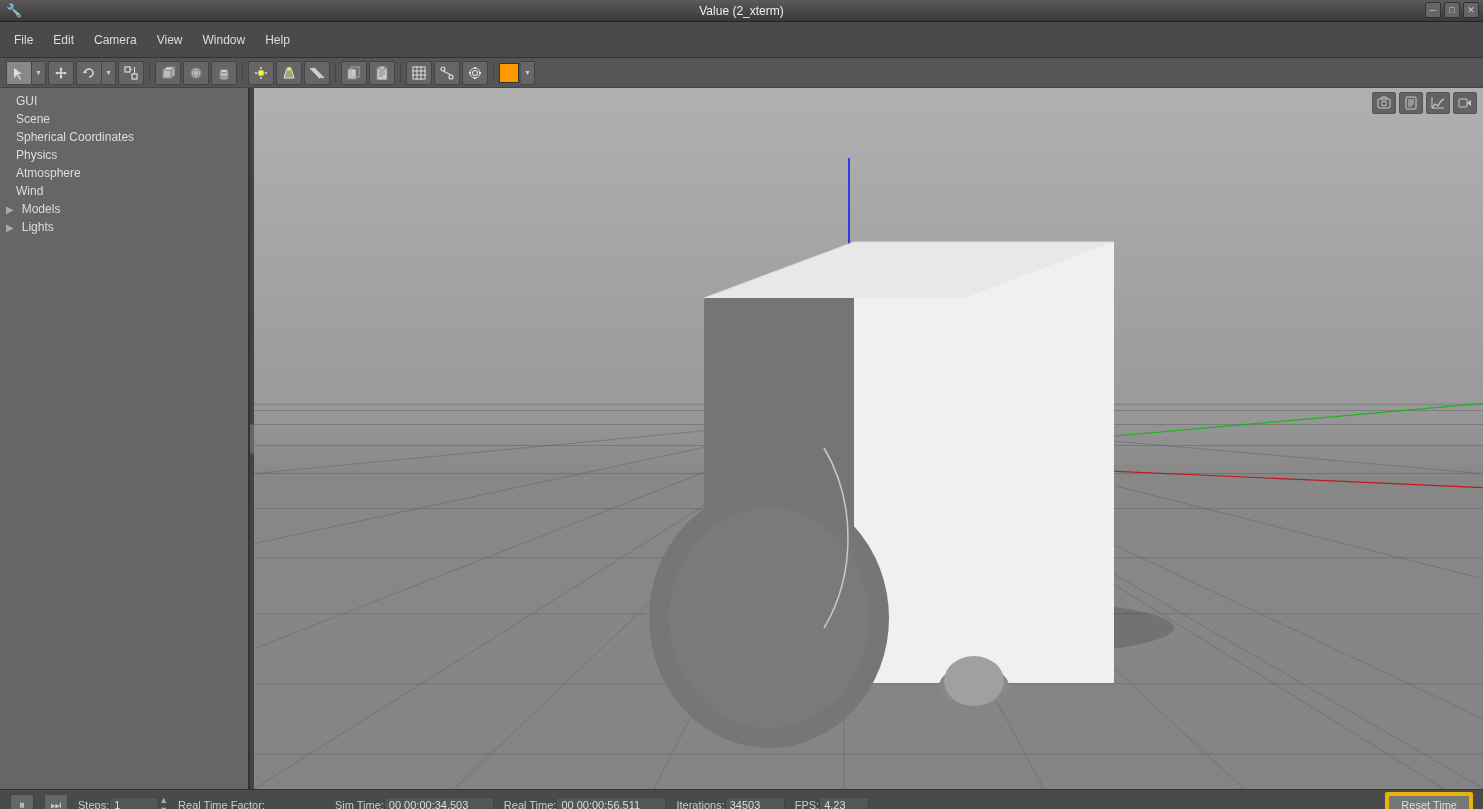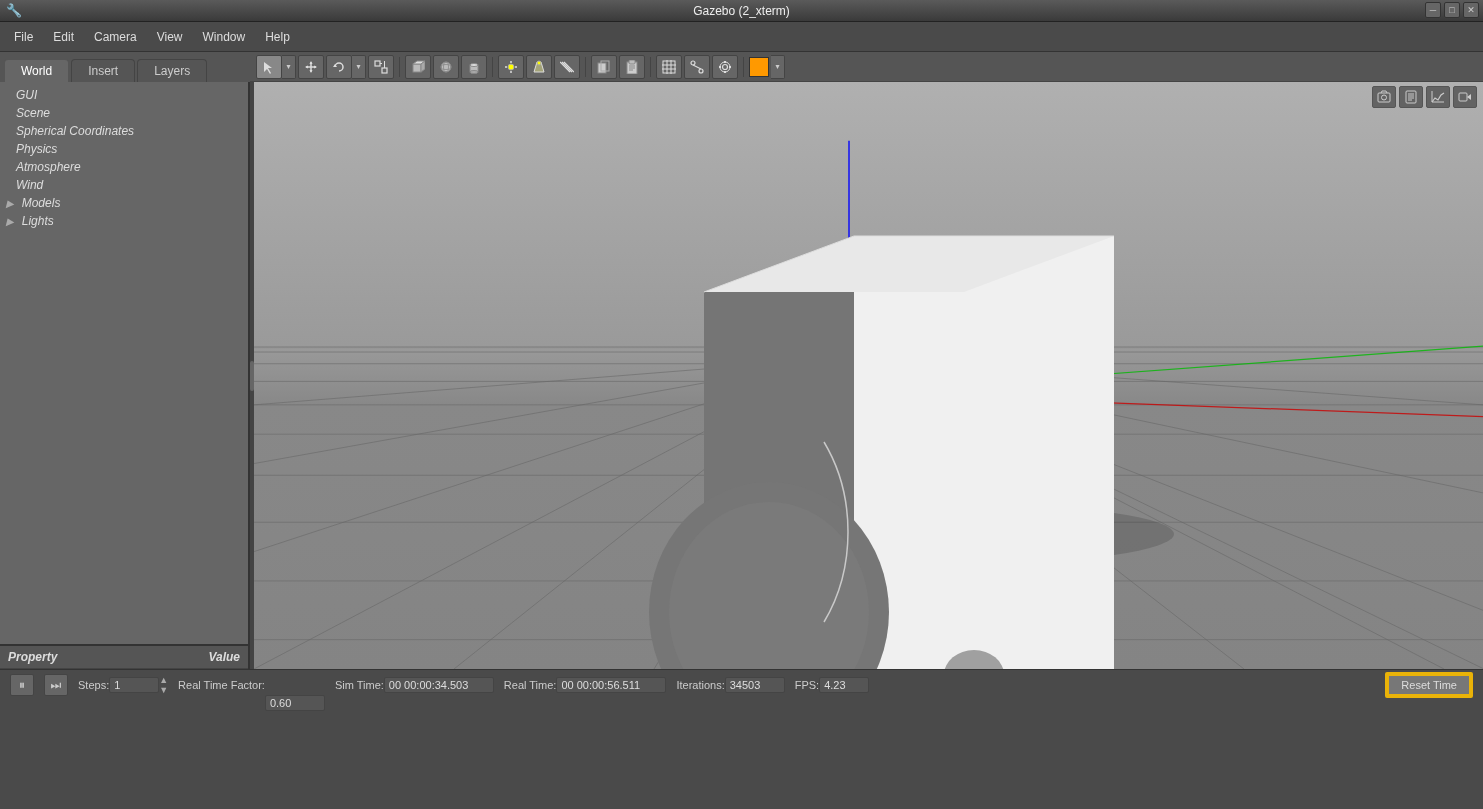--- a/index.html
+++ b/index.html
@@ -17,21 +17,21 @@
     }
     .win-btn {
       width: 16px; height: 16px; border-radius: 2px; border: 1px solid #333;
       background: #666; cursor: pointer; display: flex; align-items: center; justify-content: center;
       font-size: 9px; color: #ccc;
     }
     #titlebar .win-icon { position: absolute; left: 6px; top: 3px; font-size: 13px; }
 
     
     #menubar {
-      width: 100%; height: 30px; background: #4a4a4a;
+      width: 100%; height: 36px; background: #4a4a4a;
       display: flex; align-items: center; padding: 0 4px;
       border-bottom: 1px solid #333;
     }
     .menu-item {
       padding: 3px 10px; cursor: pointer; color: #ddd; font-size: 12px;
       border-radius: 2px;
     }
 
     
     #tabbar {
@@ -157,43 +157,38 @@
     #vresize::after {
       content: ''; position: absolute; top: 50%; left: 0; width: 4px; height: 30px;
       transform: translateY(-50%); background: #666; border-radius: 2px;
     }
   </style>
 </head>
 <body>
 
 <div id="titlebar">
   <span class="win-icon">🔧</span>
-  <span>Gazebo (2_xterm)</span>
+  <span>Value (2_xterm)</span>
   <div class="win-controls">
     <div class="win-btn">─</div>
     <div class="win-btn">□</div>
     <div class="win-btn">✕</div>
   </div>
 </div>
 
 <div id="menubar">
     <div class="menu-item">File</div>
     <div class="menu-item">Edit</div>
     <div class="menu-item">Camera</div>
     <div class="menu-item">View</div>
     <div class="menu-item">Window</div>
     <div class="menu-item">Help</div>
   </div>
 
 <div id="topbar">
-  <div id="tabbar">
-    <div class="tab active">World</div>
-    <div class="tab">Insert</div>
-    <div class="tab">Layers</div>
-  </div>
   <div id="toolbar">
 
     <div class="tool-group">
       <div class="tool-btn active" title="Select">
         <svg width="14" height="14" viewBox="0 0 14 14">
             <path d="M2 2 L2 12 L5 9 L8 14 L9 13 L6 8 L10 8 Z" fill="#ddd"></path>
           </svg>
       </div>
       <div class="tool-dropdown">▾</div>
     </div>
@@ -321,21 +316,21 @@
       </svg>
     </div>
 
     <div class="tool-separator"></div>
 
     <div class="color-box"></div>
     <div class="tool-dropdown">▾</div>
   </div>
 </div>
 
-<div id="content" style="height: 587px; font-style: italic;">
+<div id="content" style="height: 701px;">
 
   <div id="leftpanel">
     <div id="world-tree">
       <div class="tree-item">
         <span>GUI</span>
       </div>
       <div class="tree-item">
         <span>Scene</span>
       </div>
       <div class="tree-item">
@@ -350,26 +345,20 @@
       <div class="tree-item">
         <span>Wind</span>
       </div>
       <div class="tree-item has-arrow">
         <span class="tree-arrow">▶</span>
         <span>Models</span>
       </div>
       <div class="tree-item has-arrow">
         <span class="tree-arrow">▶</span>
         <span>Lights</span>
-      </div>
-    </div>
-    <div id="property-panel">
-      <div id="property-header">
-        <span class="prop-col">Property</span>
-        <span class="prop-col">Value</span>
       </div>
     </div>
   </div>
 
   <div id="vresize"></div>
 
   <div id="viewport">
 
     <svg id="scene-svg" xmlns="http://www.w3.org/2000/svg">
 

